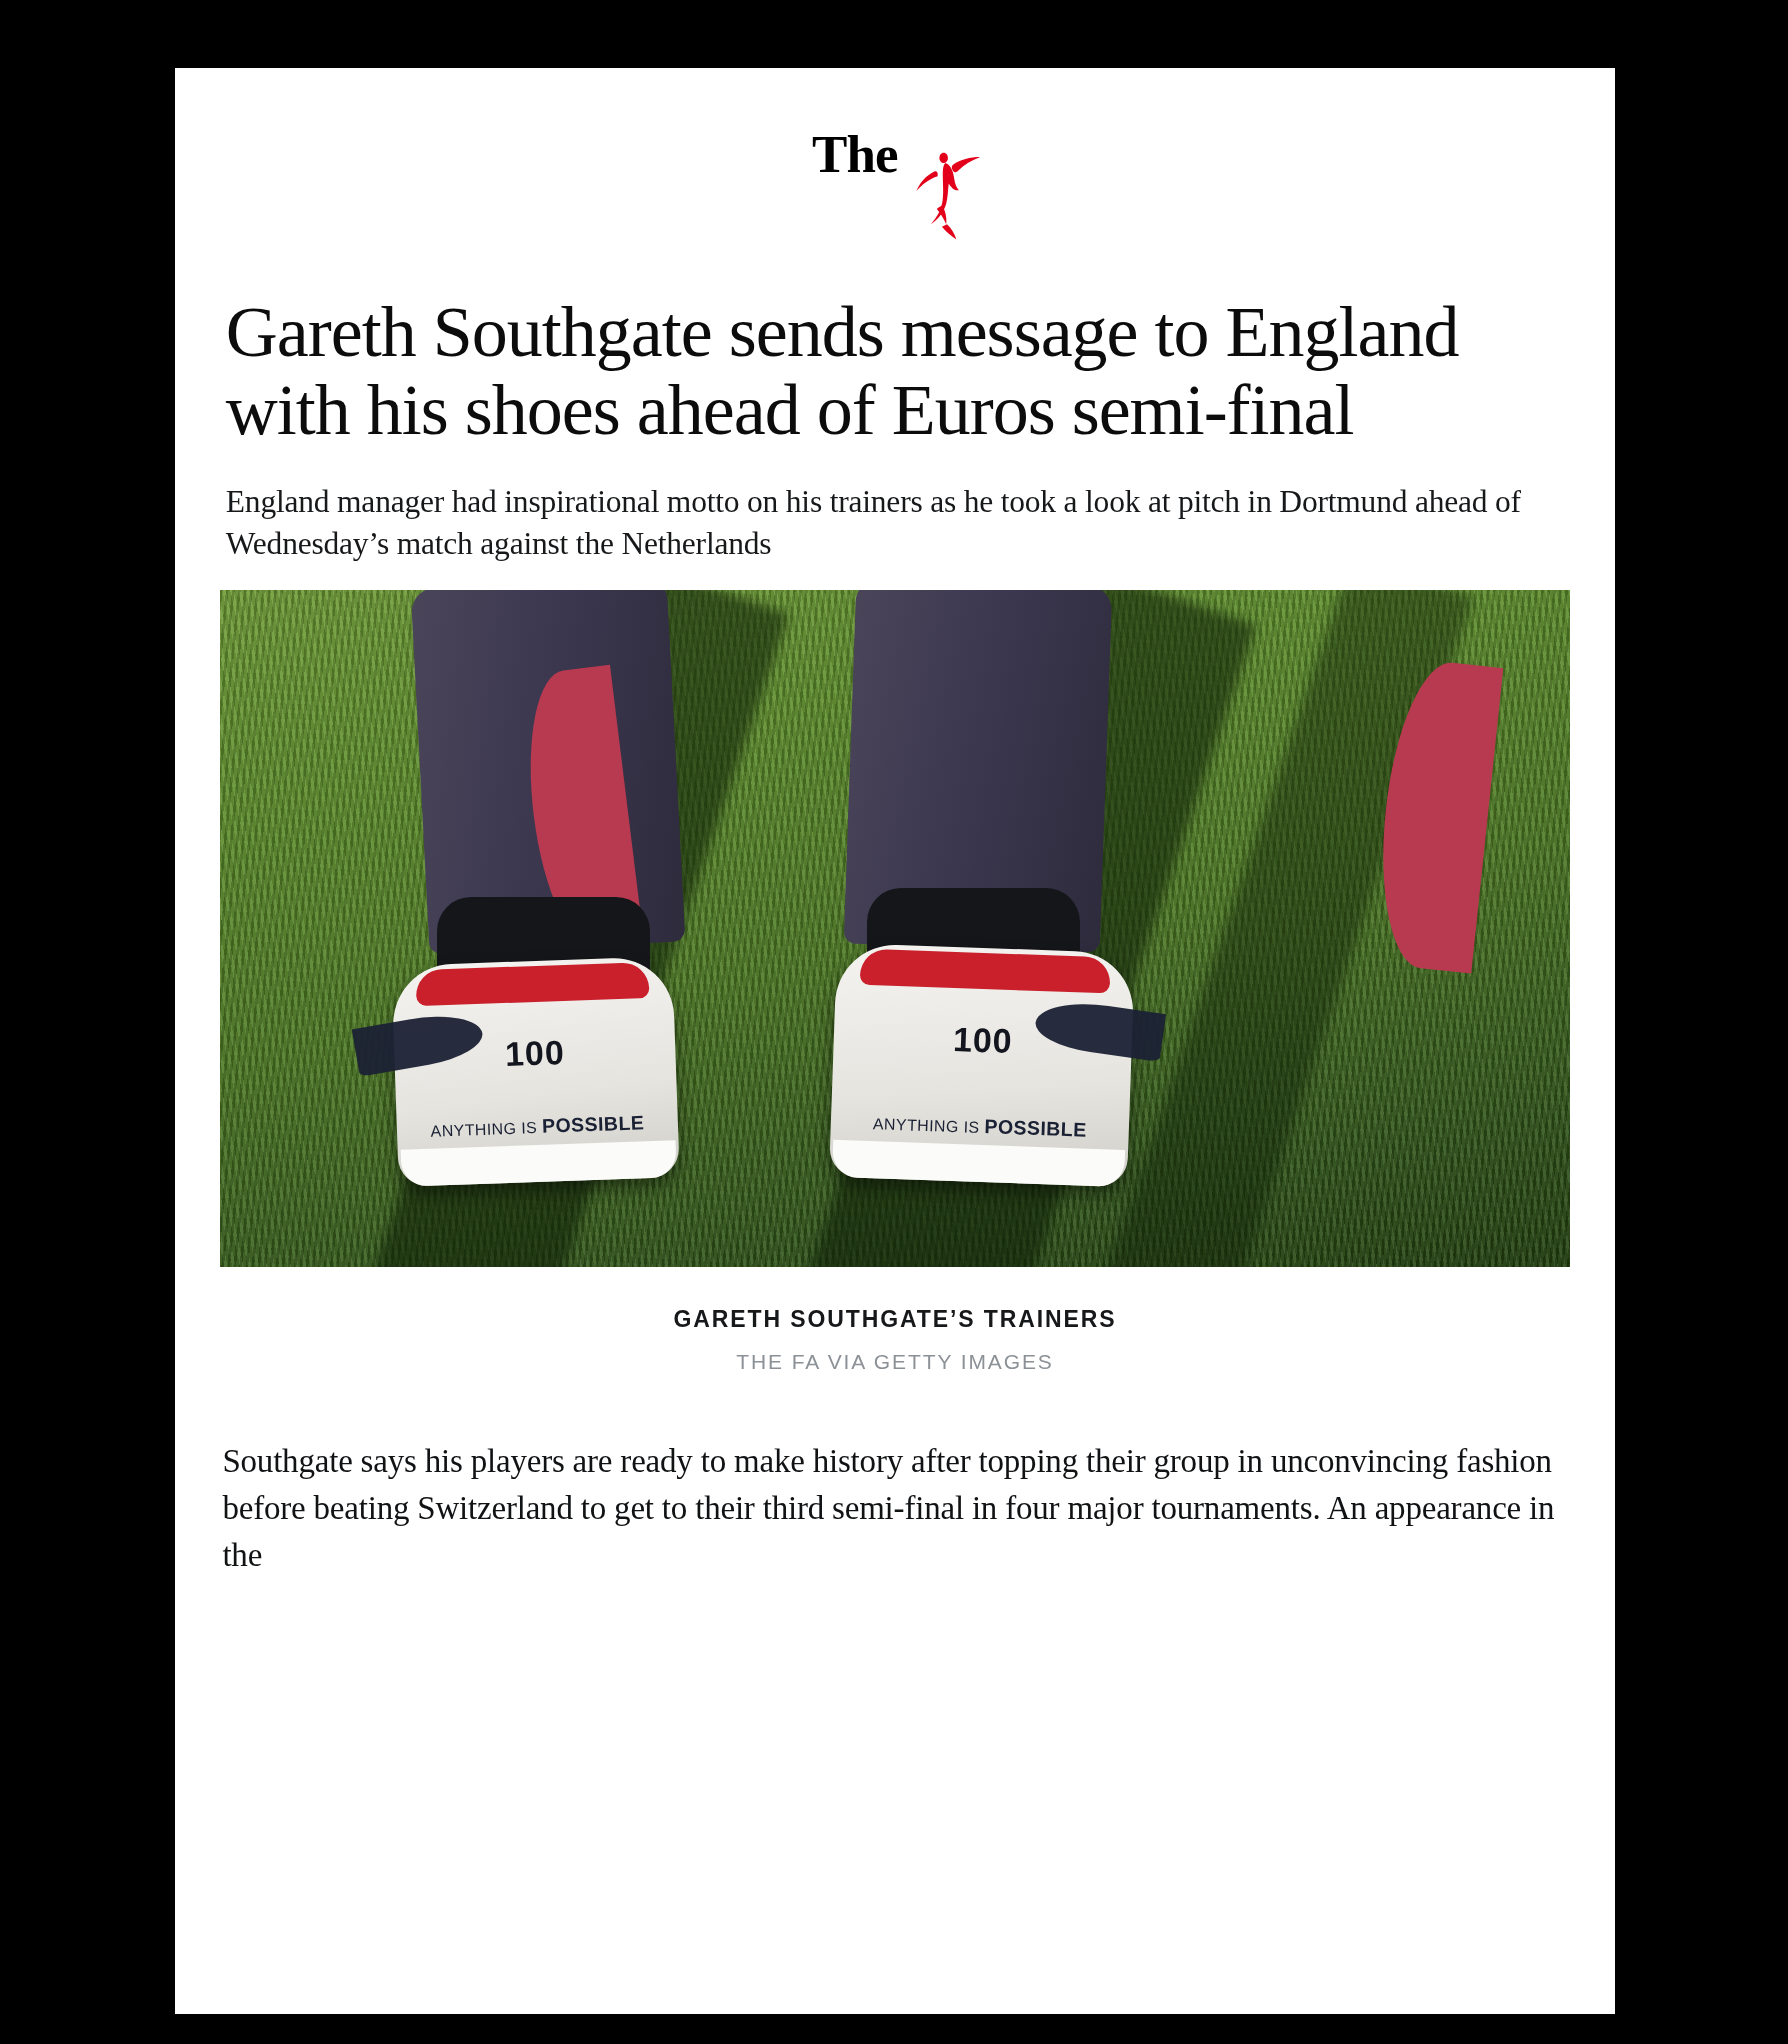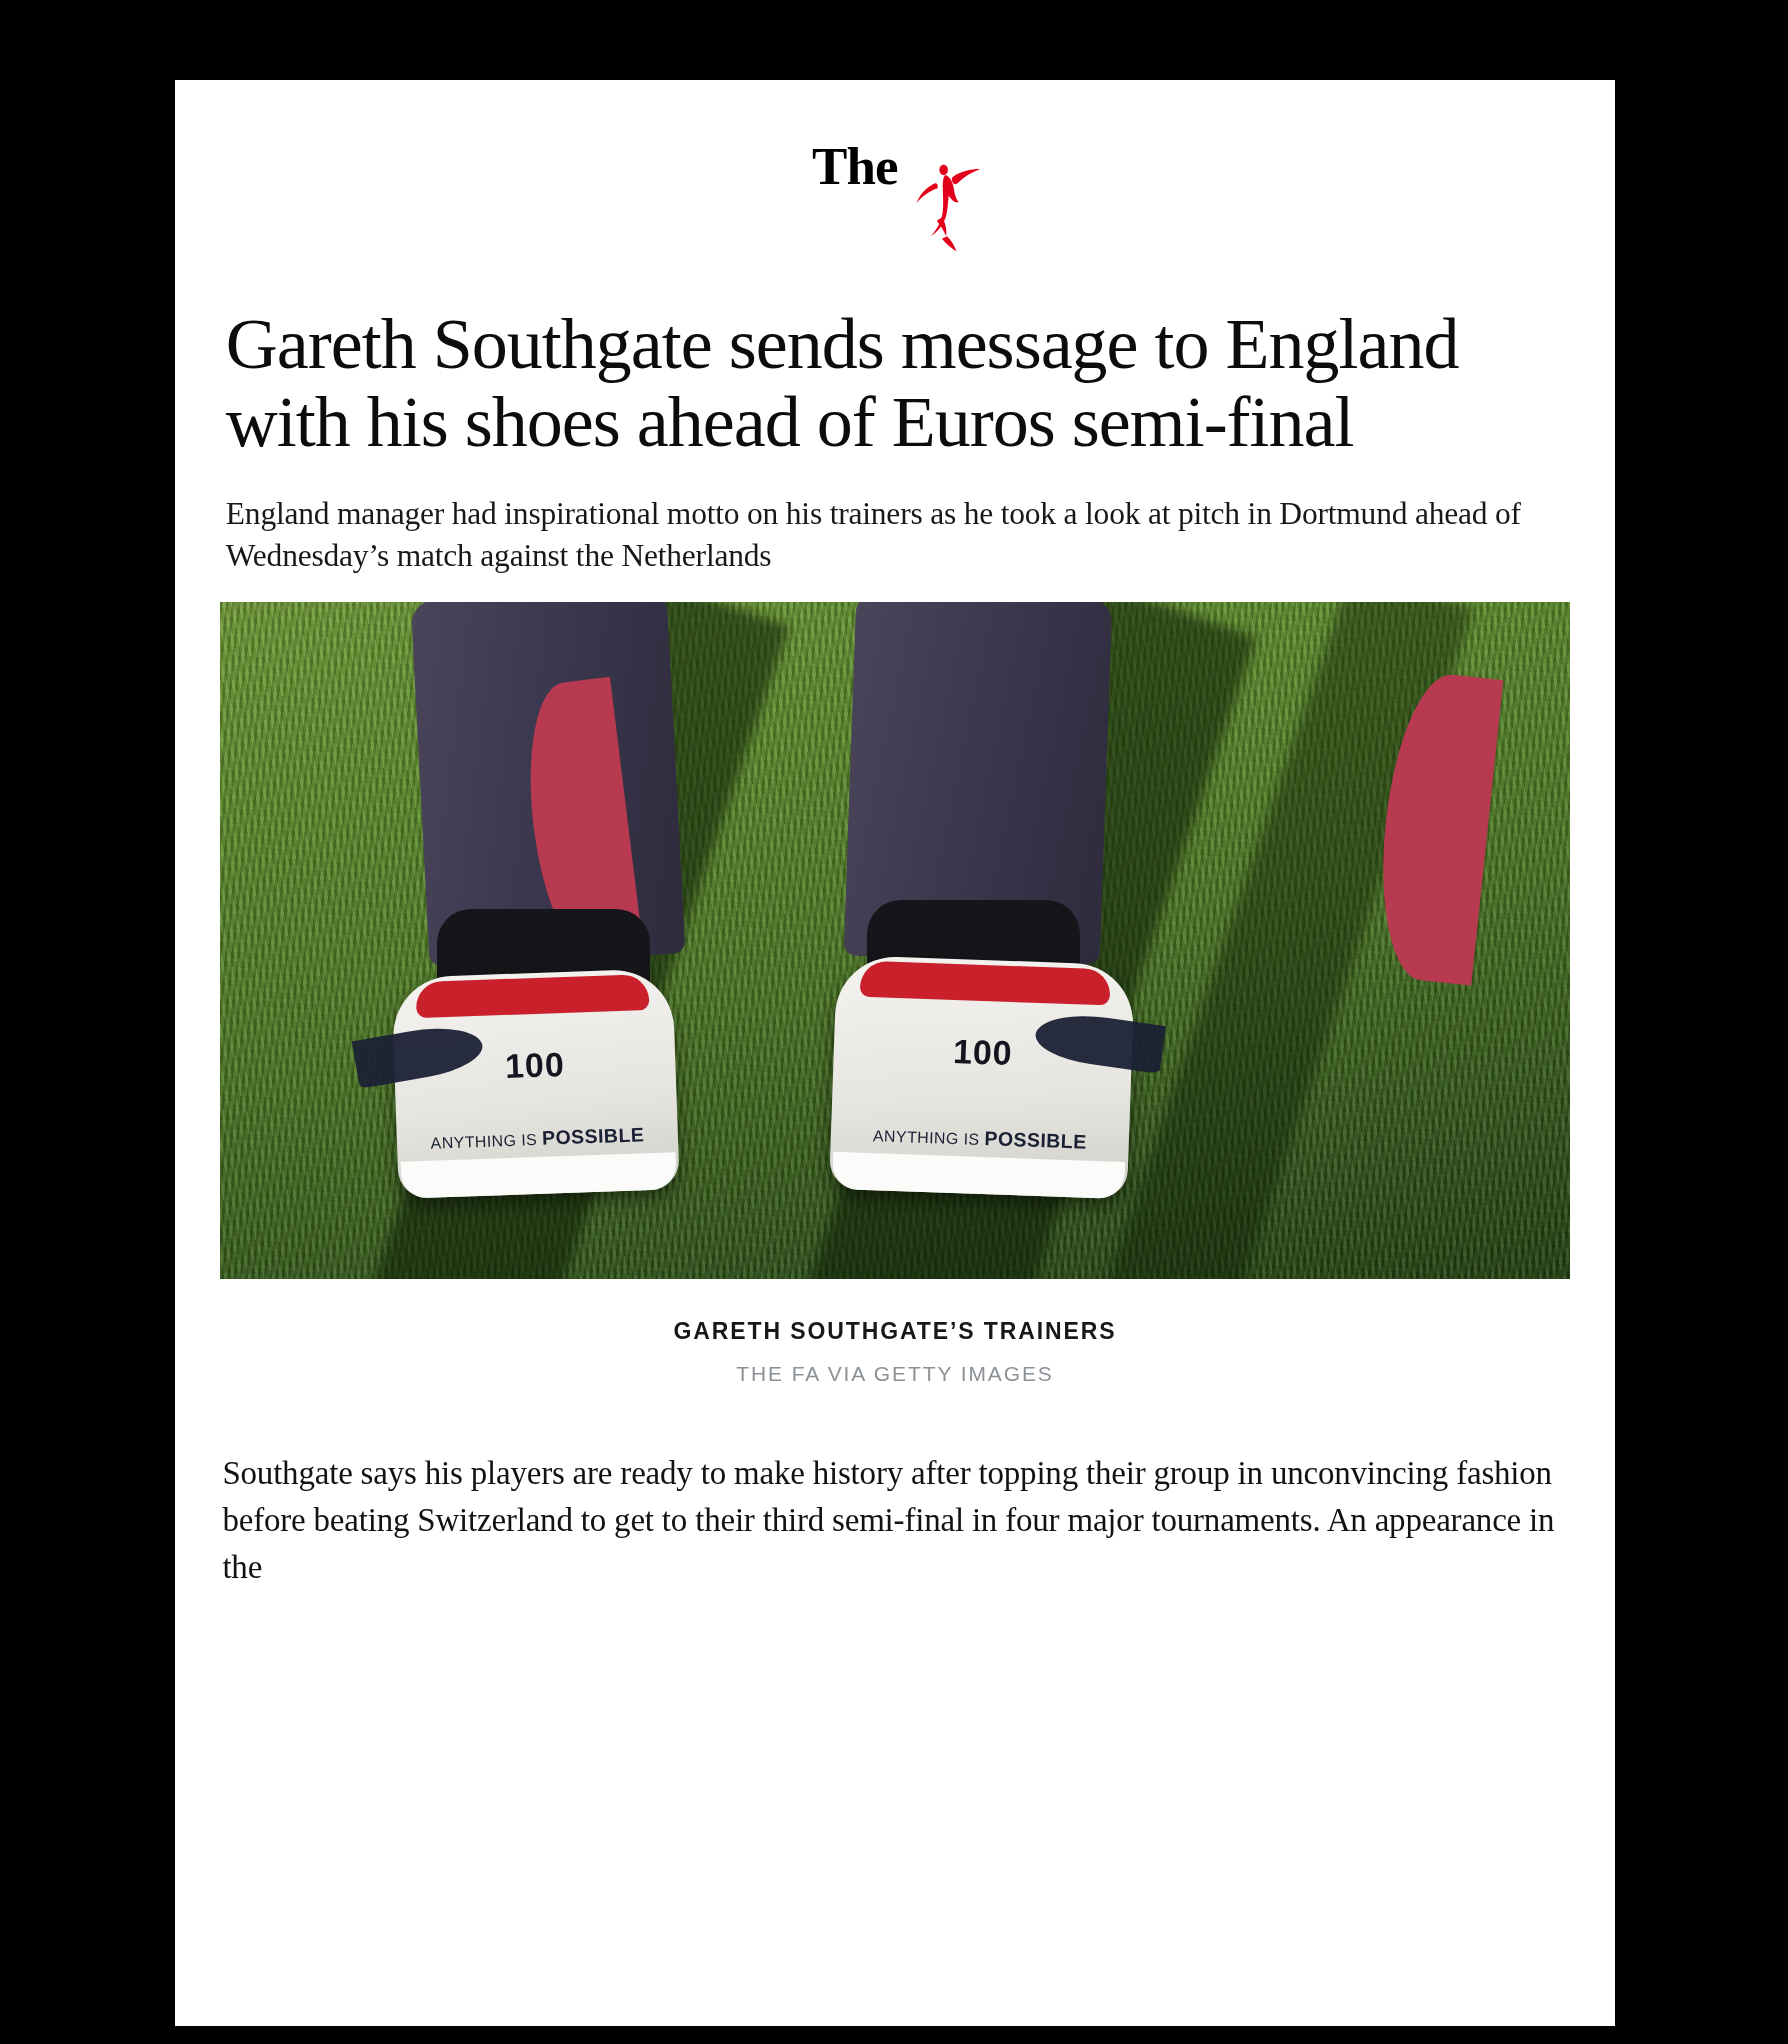--- a/index.html
+++ b/index.html
@@ -9,21 +9,21 @@
     width: 1789px;
     height: 2044px;
     overflow: hidden;
   }
   body {
     font-family: "Liberation Serif", serif;
   }
   .page {
     position: absolute;
     left: 175px;
-    top: 80px;
+    top: 68px;
     width: 1440px;
     height: 1946px;
     background: #ffffff;
     overflow: hidden;
   }
 
   
   .masthead {
     height: 213px;
     display: flex;

